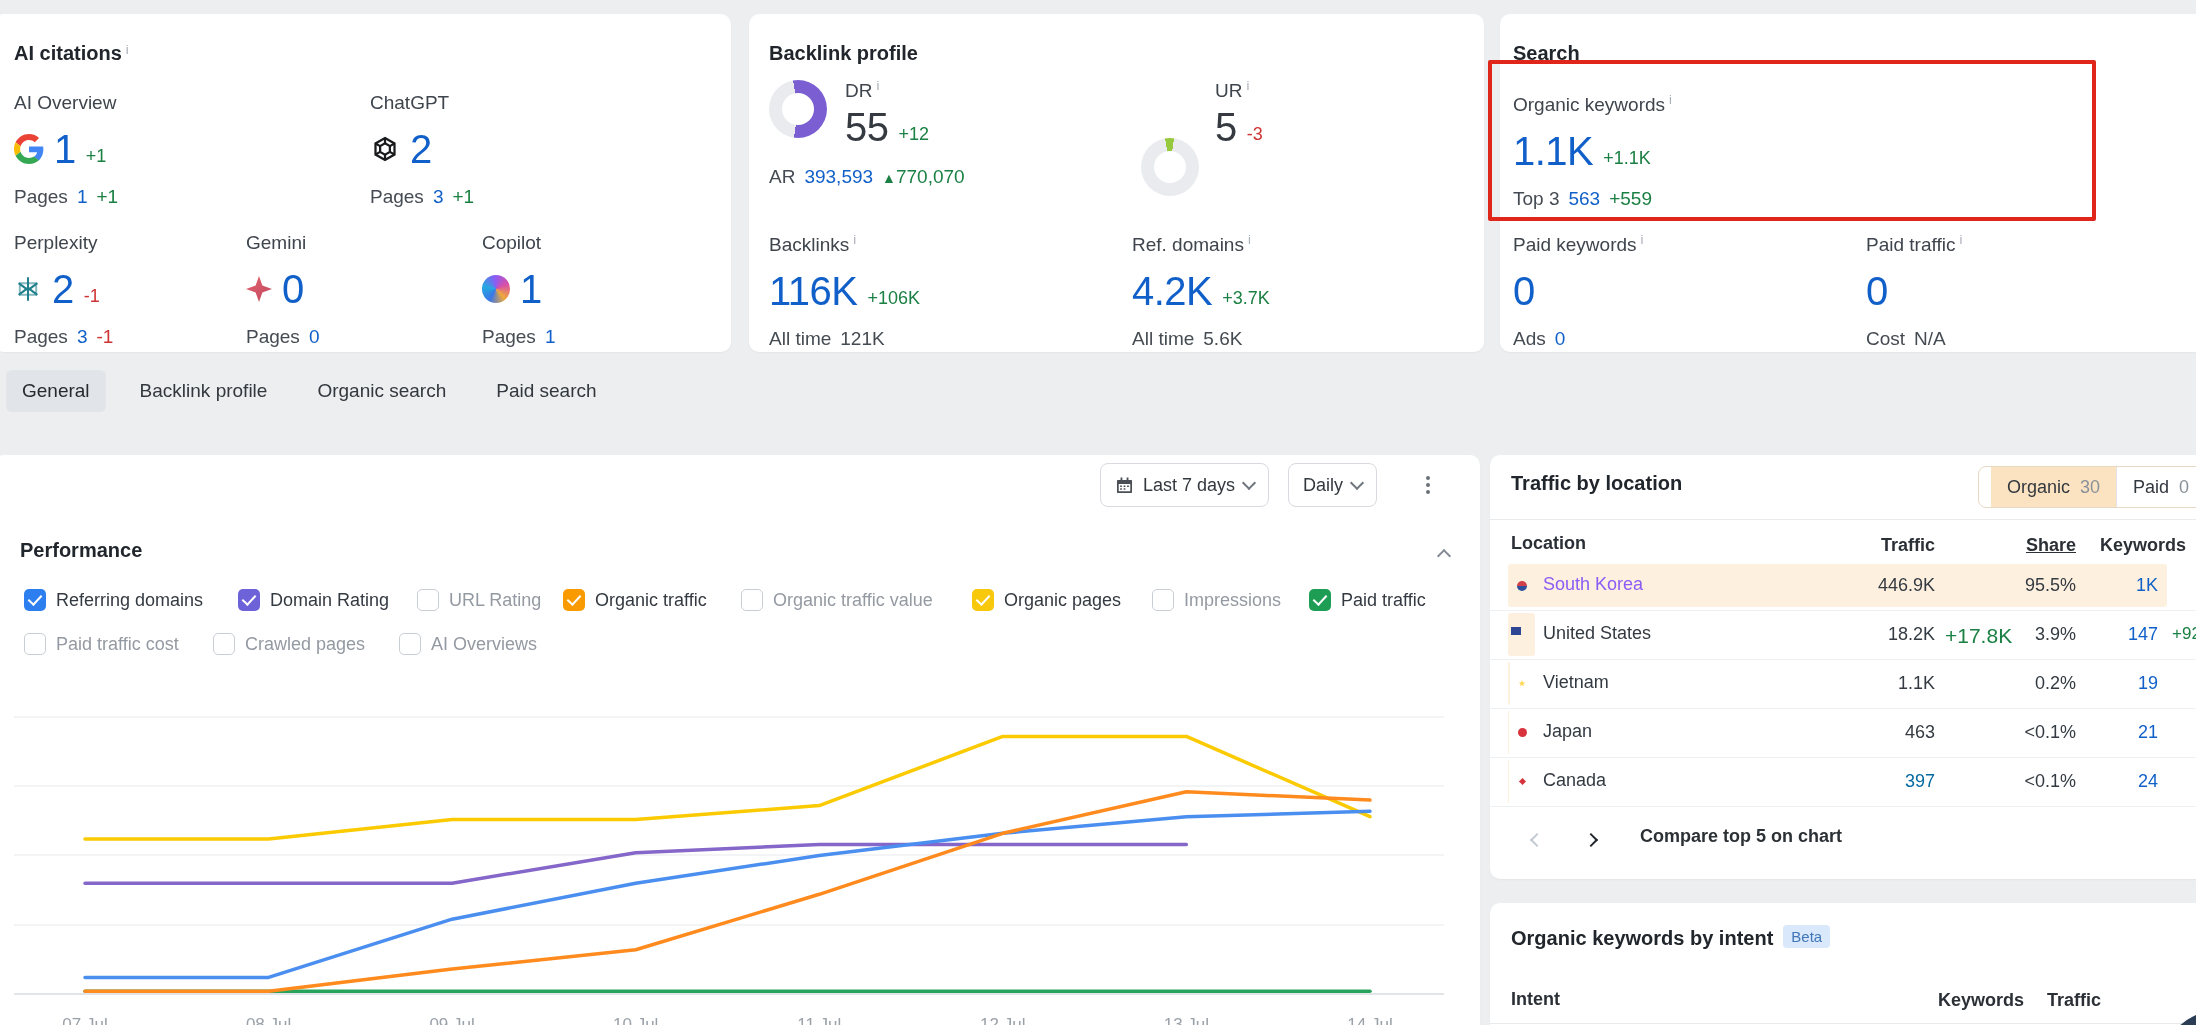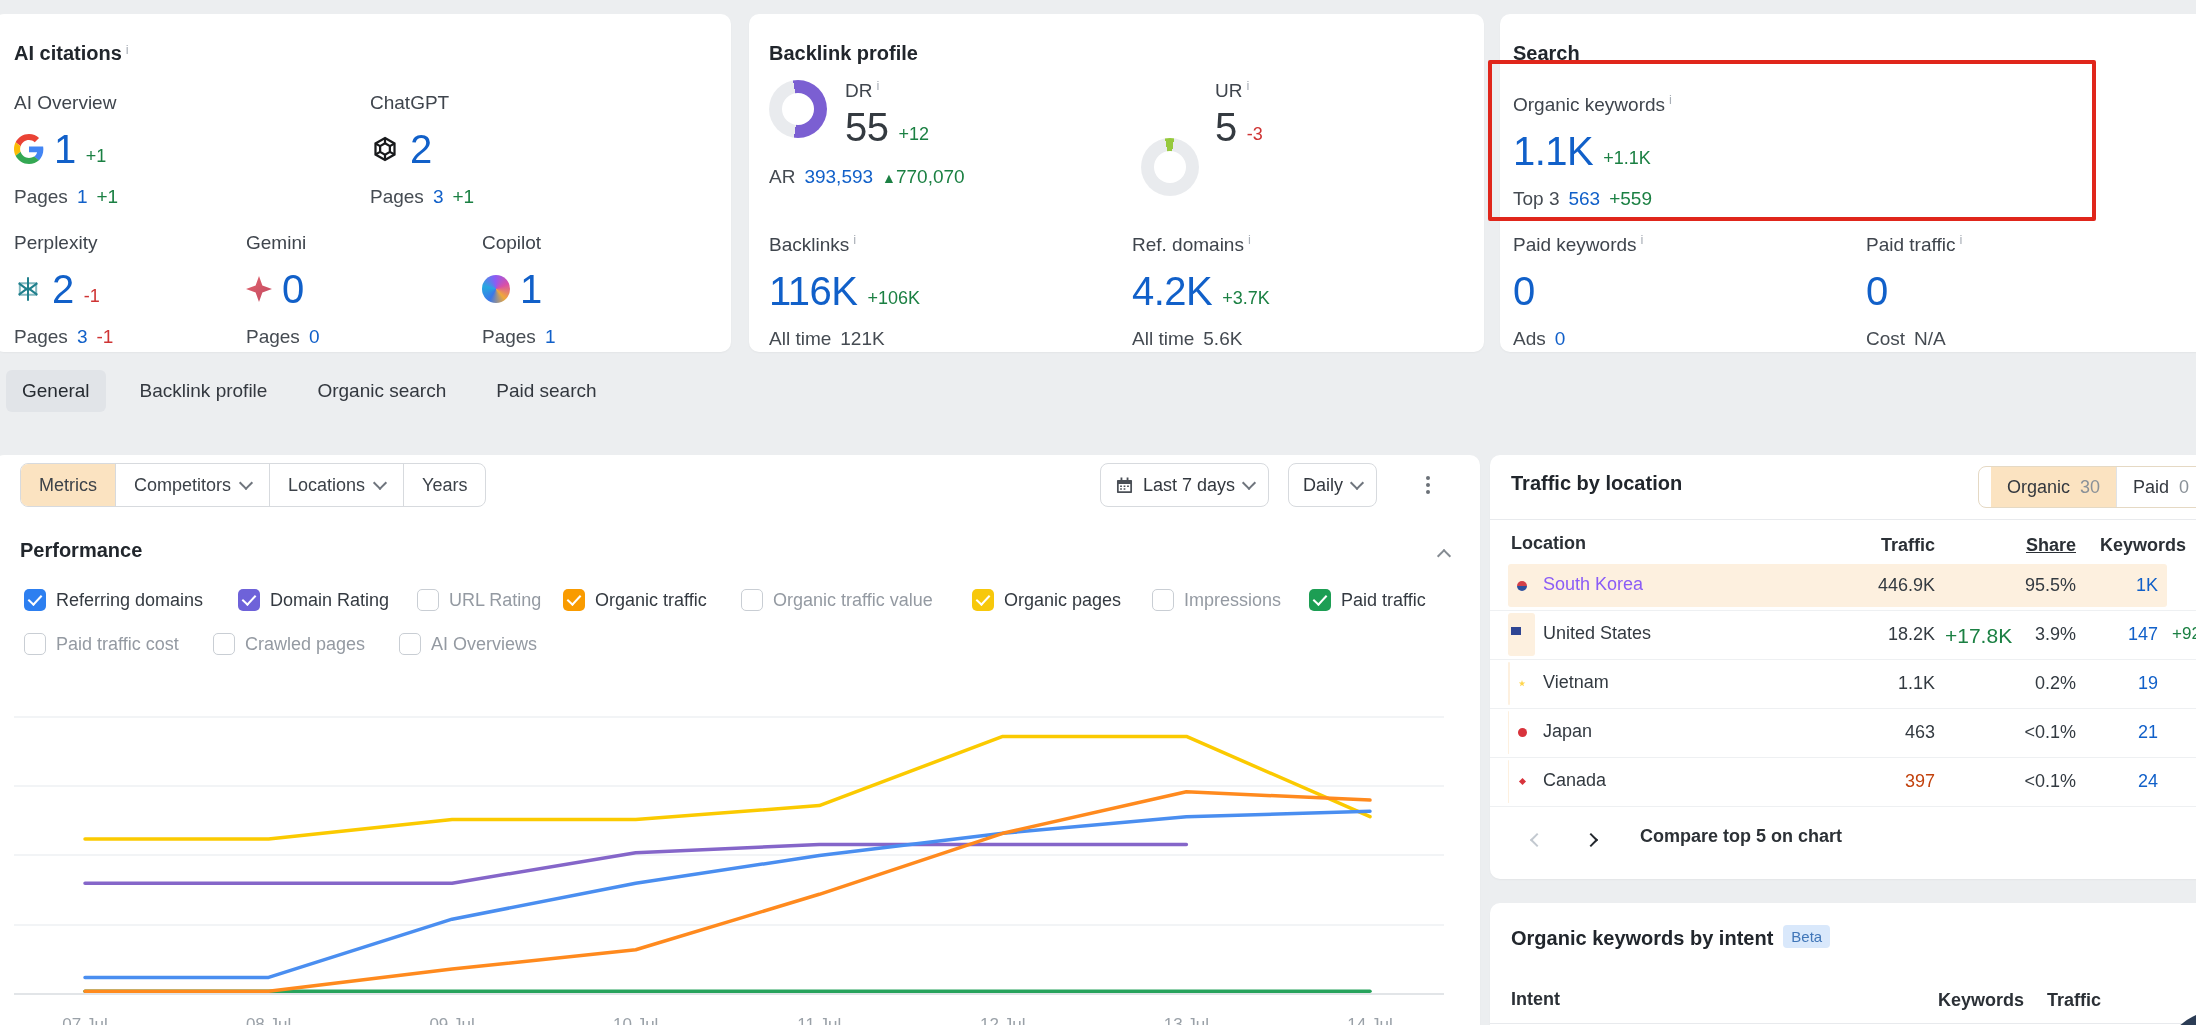--- a/index.html
+++ b/index.html
@@ -264,36 +264,20 @@
 
   <div class="tabs">
     <div class="tab active">General</div>
     <div class="tab">Backlink profile</div>
     <div class="tab">Organic search</div>
     <div class="tab">Paid search</div>
   </div>
 
   <div class="card" style="left:-6px;top:455px;width:1486px;height:600px;">
 
-    <div class="seg" style="left:26px;top:8px;">
-      <div class="segitem active">
-          <span>Metrics</span>
-        </div>
-      <div class="segitem">
-          <span>Competitors</span>
-          <span class="chv"></span>
-        </div>
-      <div class="segitem">
-          <span>Locations</span>
-          <span class="chv"></span>
-        </div>
-      <div class="segitem">
-          <span>Years</span>
-        </div>
-    </div>
 
     <div class="btn" style="left:1106px;top:8px;">
       <span class="ic">
         <svg width="19" height="19" viewBox="0 0 24 24" fill="#4a4f56">
             <path d="M7 2h2.3v3.4H7zM14.7 2H17v3.4h-2.3zM3.5 5h17a1 1 0 0 1 1 1v14.5a1 1 0 0 1-1 1h-17a1 1 0 0 1-1-1V6a1 1 0 0 1 1-1zm1.2 5.2v9h14.6v-9H4.7z"></path>
             <path d="M6.5 12h2.2v2H6.5zM10.9 12h2.2v2h-2.2zM15.3 12h2.2v2h-2.2zM6.5 15.5h2.2v2H6.5zM10.9 15.5h2.2v2h-2.2z"></path>
           </svg>
       </span>
       <span>Last 7 days</span>
       <span class="chv"></span>
@@ -435,21 +419,21 @@
       <span class="flag flag-jp abs" style="left:21px;top:17px;"></span>
       <span class="abs" style="left:53px;top:13px;font-size:18px;color:#333a41;">Japan</span>
       <span class="cellbox" style="left:294px;width:151px;color:#333a41;">463</span>
       <span class="cellbox" style="left:454px;width:132px;color:#333a41;">&lt;0.1%</span>
       <span class="cellbox num" style="left:568px;width:100px;">21</span>
     </div>
     <div class="locrow" style="top:302px;">
       <div class="sharebar" style="width: 0.69px;"></div>
       <span class="flag flag-ca abs" style="left:21px;top:17px;"></span>
       <span class="abs" style="left:53px;top:13px;font-size:18px;color:#333a41;">Canada</span>
-      <span class="cellbox" style="left:294px;width:151px;color:#c2410c;">397</span>
+      <span class="cellbox" style="left:294px;width:151px;color:#0369a1;">397</span>
       <span class="cellbox" style="left:454px;width:132px;color:#333a41;">&lt;0.1%</span>
       <span class="cellbox num" style="left:568px;width:100px;">24</span>
     </div>
 
     <div class="abs" style="left:0;right:0;top:358px;height:56px;">
       <div class="abs" style="left:36px;top:16px;width:24px;height:24px;cursor:default;">
           <span class="chv left" style="border-color:#c3c9d0;display:block;margin:6px;"></span>
         </div>
       <div class="abs" style="left:90px;top:16px;width:24px;height:24px;cursor:pointer;">
           <span class="chv right" style="border-color:#23282e;border-width:2.5px;display:block;margin:6px;"></span>

